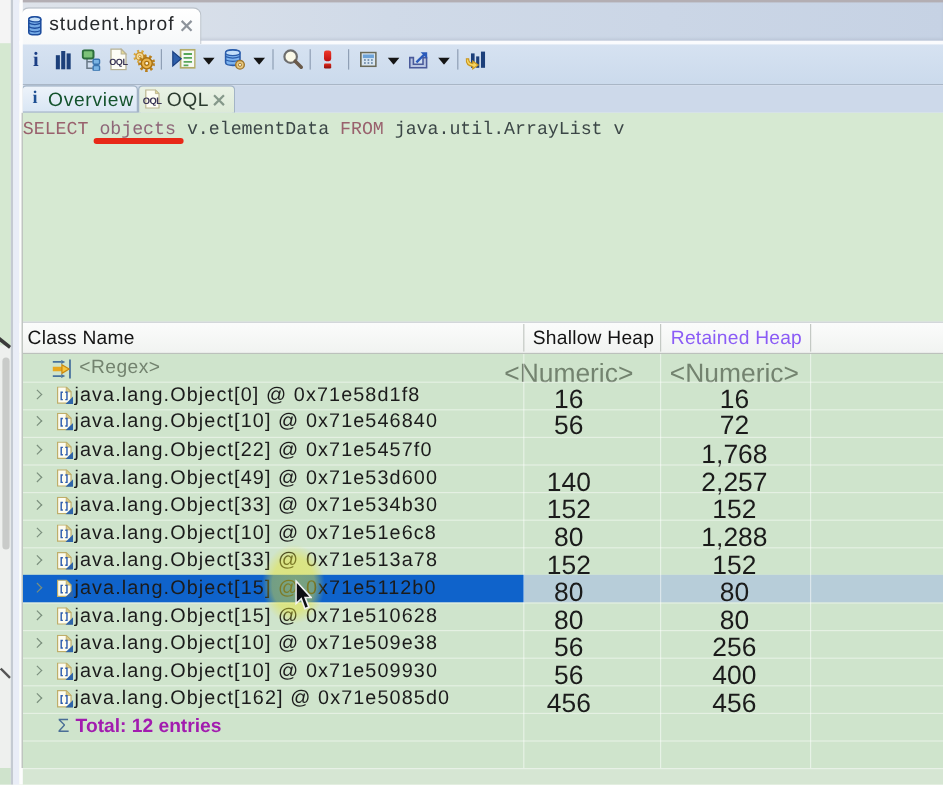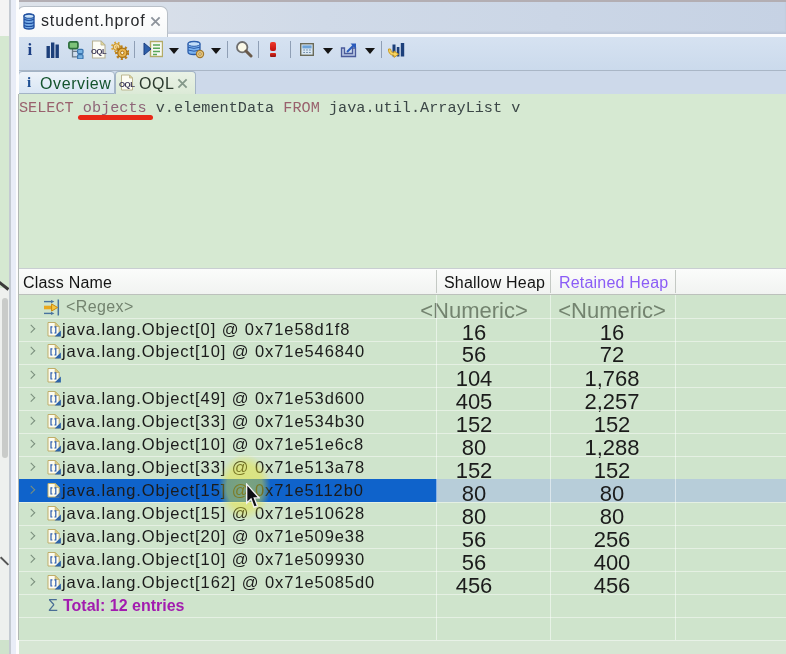--- a/index.html
+++ b/index.html
@@ -190,34 +190,34 @@
   </div>
 <div class="hline" style="top:364px;"></div>
 <div class="row" style="top:364px;">
     <div class="chev"></div>
     <svg class="a" style="left:47px;top:4px;" width="14" height="15" viewBox="0 0 14 15">
 <path d="M1 0.5 L8.2 0.5 L12.2 4.5 L12.2 14 L1 14 Z" fill="#fdfcf0" stroke="#bfae6a" stroke-width="1"></path>
 <path d="M8.2 0.5 L8.2 4.5 L12.2 4.5 Z" fill="#dcca85" stroke="#bfae6a" stroke-width="0.8"></path>
 <path d="M5.4 4.8 L4 4.8 L4 11 L5.4 11 M7.4 4.8 L8.8 4.8 L8.8 11 L7.4 11" fill="none" stroke="#2d5cae" stroke-width="1.2"></path>
 <path d="M7.6 14.6 L13.9 14.6 L13.9 8.4 Z" fill="#2e64a8"></path>
 </svg>
-    <div class="num n2">104</div>
+    <div class="rtxt">java.lang.Object[22] @ 0x71e5457f0</div>
     <div class="num n3">1,768</div>
   </div>
 <div class="hline" style="top:387px;"></div>
 <div class="row" style="top:387px;">
     <div class="chev"></div>
     <svg class="a" style="left:47px;top:4px;" width="14" height="15" viewBox="0 0 14 15">
 <path d="M1 0.5 L8.2 0.5 L12.2 4.5 L12.2 14 L1 14 Z" fill="#fdfcf0" stroke="#bfae6a" stroke-width="1"></path>
 <path d="M8.2 0.5 L8.2 4.5 L12.2 4.5 Z" fill="#dcca85" stroke="#bfae6a" stroke-width="0.8"></path>
 <path d="M5.4 4.8 L4 4.8 L4 11 L5.4 11 M7.4 4.8 L8.8 4.8 L8.8 11 L7.4 11" fill="none" stroke="#2d5cae" stroke-width="1.2"></path>
 <path d="M7.6 14.6 L13.9 14.6 L13.9 8.4 Z" fill="#2e64a8"></path>
 </svg>
     <div class="rtxt">java.lang.Object[49] @ 0x71e53d600</div>
-    <div class="num n2">405</div>
+    <div class="num n2">140</div>
     <div class="num n3">2,257</div>
   </div>
 <div class="hline" style="top:410px;"></div>
 <div class="row" style="top:410px;">
     <div class="chev"></div>
     <svg class="a" style="left:47px;top:4px;" width="14" height="15" viewBox="0 0 14 15">
 <path d="M1 0.5 L8.2 0.5 L12.2 4.5 L12.2 14 L1 14 Z" fill="#fdfcf0" stroke="#bfae6a" stroke-width="1"></path>
 <path d="M8.2 0.5 L8.2 4.5 L12.2 4.5 Z" fill="#dcca85" stroke="#bfae6a" stroke-width="0.8"></path>
 <path d="M5.4 4.8 L4 4.8 L4 11 L5.4 11 M7.4 4.8 L8.8 4.8 L8.8 11 L7.4 11" fill="none" stroke="#2d5cae" stroke-width="1.2"></path>
 <path d="M7.6 14.6 L13.9 14.6 L13.9 8.4 Z" fill="#2e64a8"></path>
@@ -282,21 +282,21 @@
   </div>
 <div class="hline" style="top:525px;"></div>
 <div class="row" style="top:525px;">
     <div class="chev"></div>
     <svg class="a" style="left:47px;top:4px;" width="14" height="15" viewBox="0 0 14 15">
 <path d="M1 0.5 L8.2 0.5 L12.2 4.5 L12.2 14 L1 14 Z" fill="#fdfcf0" stroke="#bfae6a" stroke-width="1"></path>
 <path d="M8.2 0.5 L8.2 4.5 L12.2 4.5 Z" fill="#dcca85" stroke="#bfae6a" stroke-width="0.8"></path>
 <path d="M5.4 4.8 L4 4.8 L4 11 L5.4 11 M7.4 4.8 L8.8 4.8 L8.8 11 L7.4 11" fill="none" stroke="#2d5cae" stroke-width="1.2"></path>
 <path d="M7.6 14.6 L13.9 14.6 L13.9 8.4 Z" fill="#2e64a8"></path>
 </svg>
-    <div class="rtxt">java.lang.Object[20] @ 0x71e509e38</div>
+    <div class="rtxt">java.lang.Object[10] @ 0x71e509e38</div>
     <div class="num n2">56</div>
     <div class="num n3">256</div>
   </div>
 <div class="hline" style="top:548px;"></div>
 <div class="row" style="top:548px;">
     <div class="chev"></div>
     <svg class="a" style="left:47px;top:4px;" width="14" height="15" viewBox="0 0 14 15">
 <path d="M1 0.5 L8.2 0.5 L12.2 4.5 L12.2 14 L1 14 Z" fill="#fdfcf0" stroke="#bfae6a" stroke-width="1"></path>
 <path d="M8.2 0.5 L8.2 4.5 L12.2 4.5 Z" fill="#dcca85" stroke="#bfae6a" stroke-width="0.8"></path>
 <path d="M5.4 4.8 L4 4.8 L4 11 L5.4 11 M7.4 4.8 L8.8 4.8 L8.8 11 L7.4 11" fill="none" stroke="#2d5cae" stroke-width="1.2"></path>

